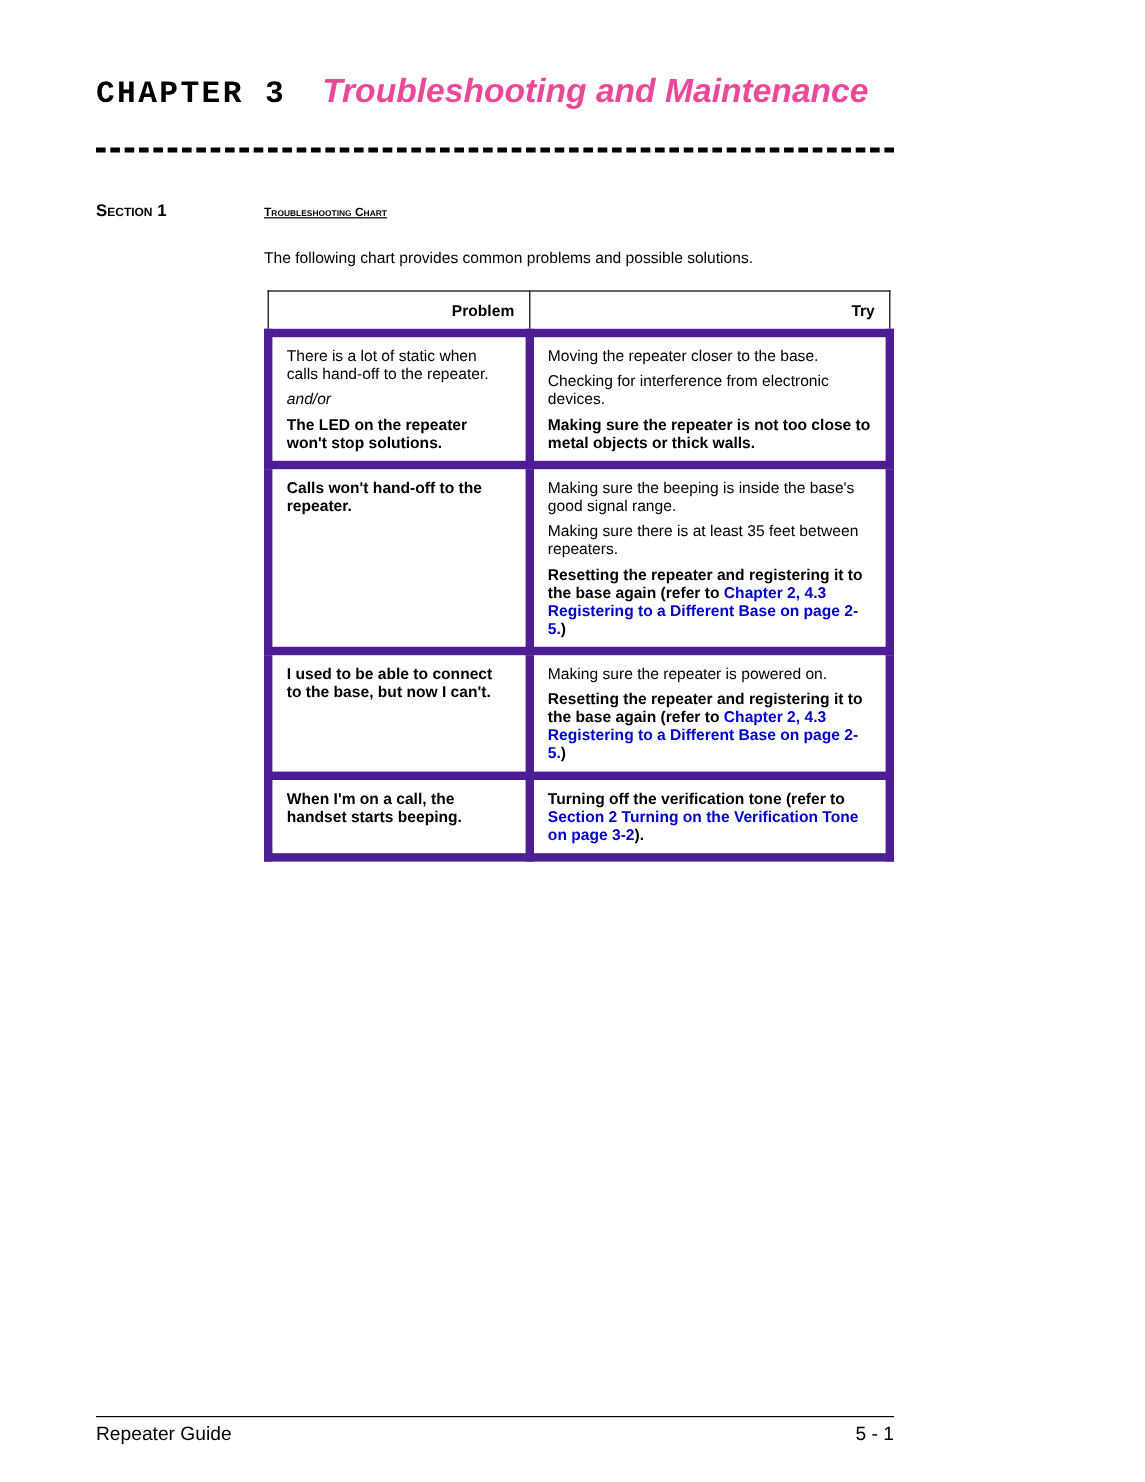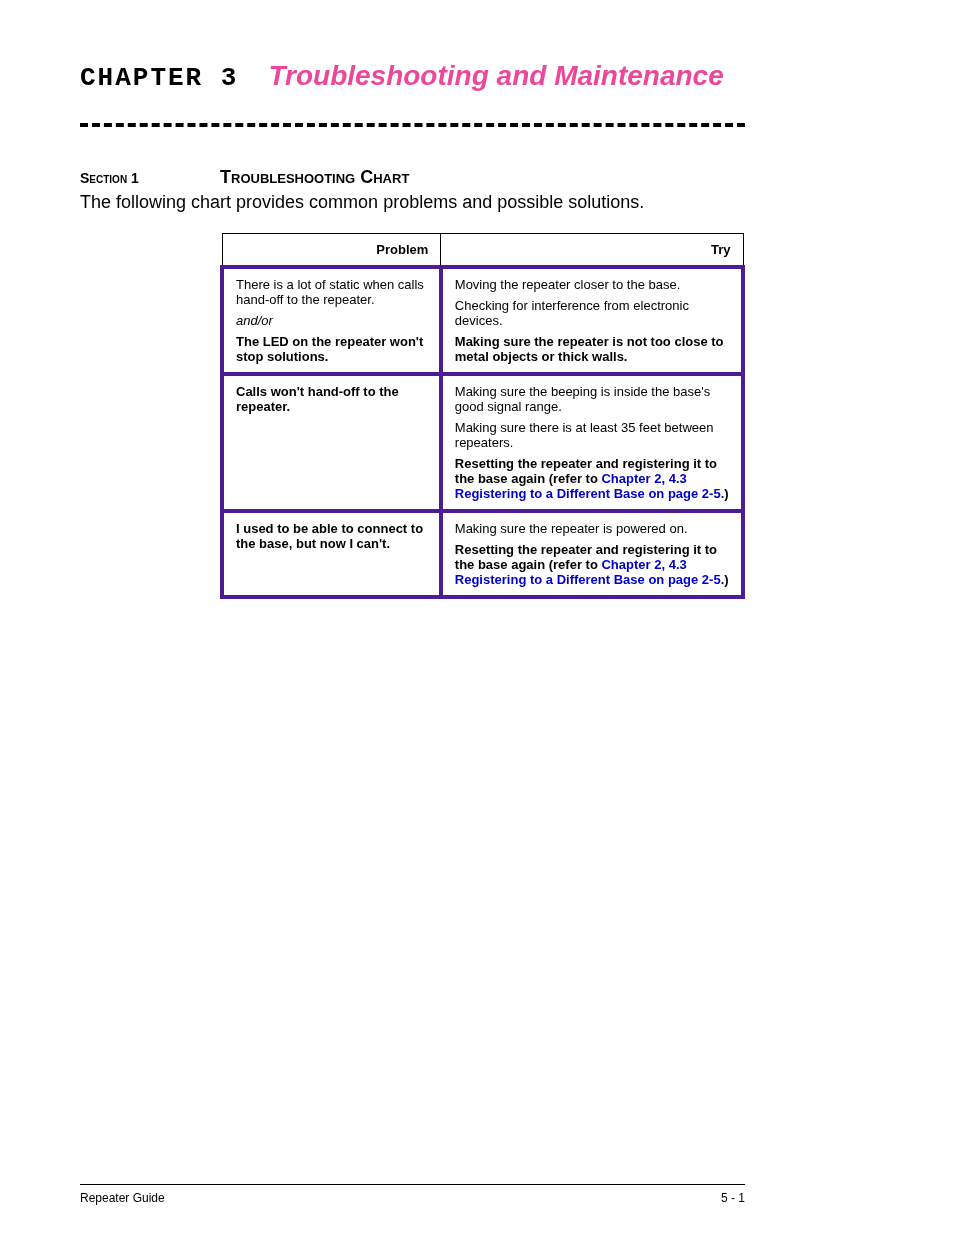--- a/index.html
+++ b/index.html
@@ -50,59 +50,61 @@
 
     .dashed-line {
       border: none;
       border-top: 4px dashed #000000;
       margin: 20px 0 40px 0;
     }
 
     .section-header {
       display: flex;
       align-items: baseline;
-      margin-bottom: 4px;
+      margin-bottom: 24px;
     }
 
     .section-label {
       font-size: 14px;
       font-weight: bold;
       font-variant: small-caps;
       margin-right: 40px;
       min-width: 100px;
     }
 
     .section-title {
-      font-size: 18px;
+      font-size: 10px;
       font-weight: bold;
       font-variant: small-caps;
+      text-decoration: underline;
     }
 
     .intro-text {
+      margin-left: 140px;
       margin-bottom: 20px;
-      font-size: 18px;
+      font-size: 13px;
     }
 
     .trouble-table {
       margin-left: 140px;
       border-collapse: collapse;
       width: calc(100% - 140px);
       font-size: 13px;
     }
 
     .trouble-table th {
       border: 1px solid #000000;
       padding: 8px 12px;
       text-align: right;
       font-weight: bold;
       background: #ffffff;
     }
 
     .trouble-table td {
-      border: 4px solid #4c1d95;
+      border: 7px solid #4c1d95;
       padding: 8px 12px;
       vertical-align: top;
     }
 
     .trouble-table td.problem-col {
       width: 42%;
     }
 
     .trouble-table td.try-col {
       width: 58%;
@@ -118,21 +120,21 @@
 
     .footer {
       position: absolute;
       bottom: 30px;
       left: 80px;
       right: 80px;
       border-top: 1px solid #000000;
       padding-top: 6px;
       display: flex;
       justify-content: space-between;
-      font-size: 12px;
+      font-size: 16px;
     }
 
     .cell-para {
       margin-bottom: 6px;
     }
 
     .cell-para:last-child {
       margin-bottom: 0;
       font-weight: bold;
     }
@@ -192,20 +194,28 @@
       <tr>
         <td class="problem-col">
           <div class="cell-para">I used to be able to connect to the base, but now I can't.</div>
         </td>
         <td class="try-col">
           <div class="cell-para">Making sure the repeater is powered on.</div>
           <div class="cell-para">Resetting the repeater and registering it to the base again (refer to <span class="link-text">Chapter 2, 4.3 Registering to a Different Base on page 2-5.</span>)</div>
         </td>
       </tr>
 
+      <tr>
+        <td class="problem-col">
+          <div class="cell-para">When I'm on a call, the handset starts beeping.</div>
+        </td>
+        <td class="try-col">
+          <div class="cell-para">Turning off the verification tone (refer to <span class="link-text">Section 2 Turning on the Verification Tone on page 3-2</span>).</div>
+        </td>
+      </tr>
     </tbody>
   </table>
 
   <div class="footer">
     <span>Repeater Guide</span>
     <span>5 - 1</span>
   </div>
 
 </div>
 

